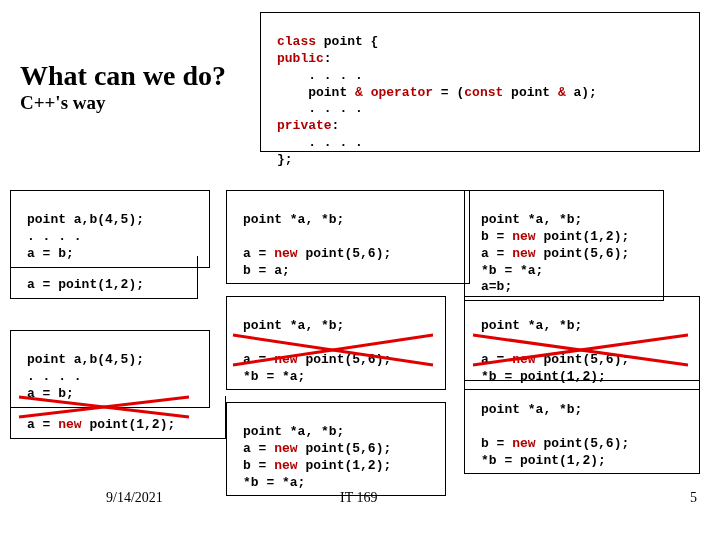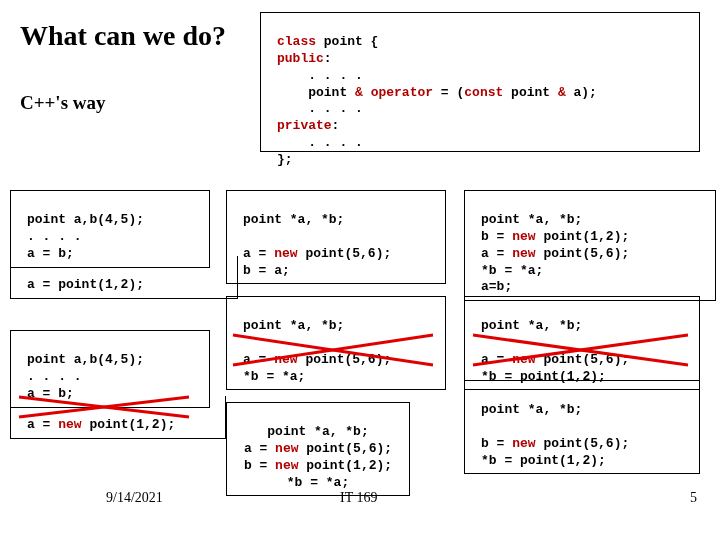--- a/index.html
+++ b/index.html
@@ -9,20 +9,21 @@
     height: 540px;
     background: white;
     font-family: "Times New Roman", Times, serif;
     position: relative;
     overflow: hidden;
   }
   .heading1 {
     font-size: 28px;
     font-weight: bold;
     position: absolute;
+    margin-top: 40px;
   }
   .heading2 {
     font-size: 19px;
     font-weight: bold;
     position: absolute;
   }
   .codebox {
     position: absolute;
     border: 1px solid black;
     font-family: "Courier New", monospace;
@@ -59,55 +60,55 @@
 <span><span class="kw">private</span>:</span>
 <span>    . . . .</span>
 <span>};</span>
 </div>
 
 <div class="codebox" style="left:10px; top:190px; width:200px;">
 <span>point a,b(4,5);
 . . . .
 a = b;</span>
 </div>
-<div class="codebox" style="left:10px; top:256px; width:228px; border-top:none;">
+<div class="codebox" style="left:10px; top:256px; width:188px; border-top:none;">
 <span>a = point(1,2);</span>
 </div>
 
 <div class="codebox" style="left:10px; top:330px; width:200px;">
 <span>point a,b(4,5);
 . . . .
 a = b;</span>
 </div>
 <div class="codebox" style="left:10px; top:396px; width:216px; border-top:none;">
 <span>a = <span class="kw">new</span> point(1,2);</span>
 </div>
 
-<div class="codebox" style="left:226px; top:190px; width:220px;">
+<div class="codebox" style="left:226px; top:190px; width:244px;">
 <span>point *a, *b;</span>
 <span> </span>
 <span>a = <span class="kw">new</span> point(5,6);</span>
 <span>b = a;</span>
 </div>
 
 <div class="codebox" style="left:226px; top:296px; width:220px;">
 <span>point *a, *b;</span>
 <span> </span>
 <span>a = <span class="kw">new</span> point(5,6);</span>
 <span>*b = *a;</span>
 </div>
 
-<div class="codebox" style="left:226px; top:402px; width:184px;text-align:center;">
+<div class="codebox" style="left:226px; top:402px; width:220px;">
 <span>point *a, *b;</span>
 <span>a = <span class="kw">new</span> point(5,6);</span>
 <span>b = <span class="kw">new</span> point(1,2);</span>
 <span>*b = *a;</span>
 </div>
 
-<div class="codebox" style="left:464px; top:190px; width:252px;">
+<div class="codebox" style="left:464px; top:190px; width:200px;">
 <span>point *a, *b;</span>
 <span>b = <span class="kw">new</span> point(1,2);</span>
 <span>a = <span class="kw">new</span> point(5,6);</span>
 <span>*b = *a;</span>
 <span>a=b;</span>
 </div>
 
 <div class="codebox" style="left:464px; top:296px; width:236px;">
 <span>point *a, *b;</span>
 <span> </span>

